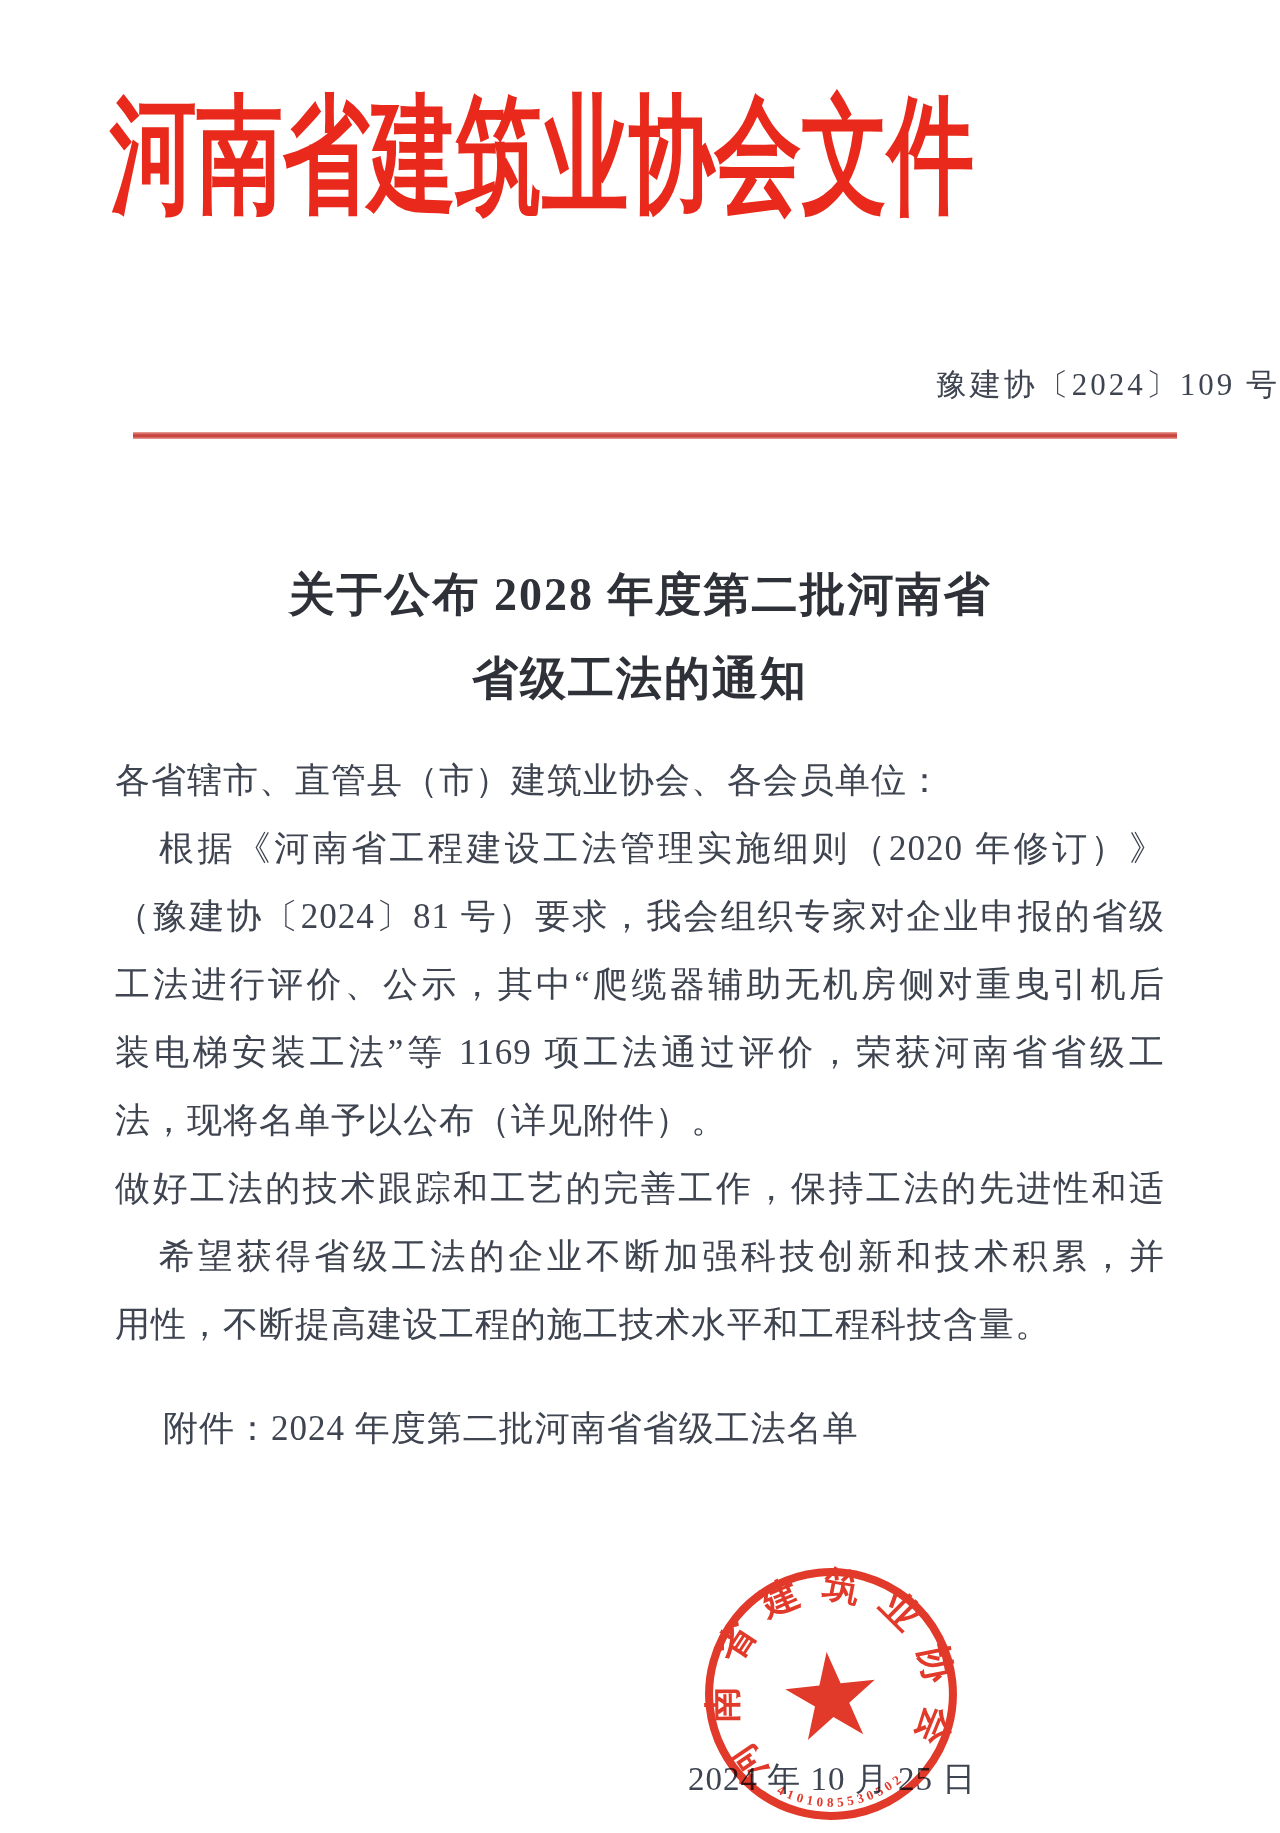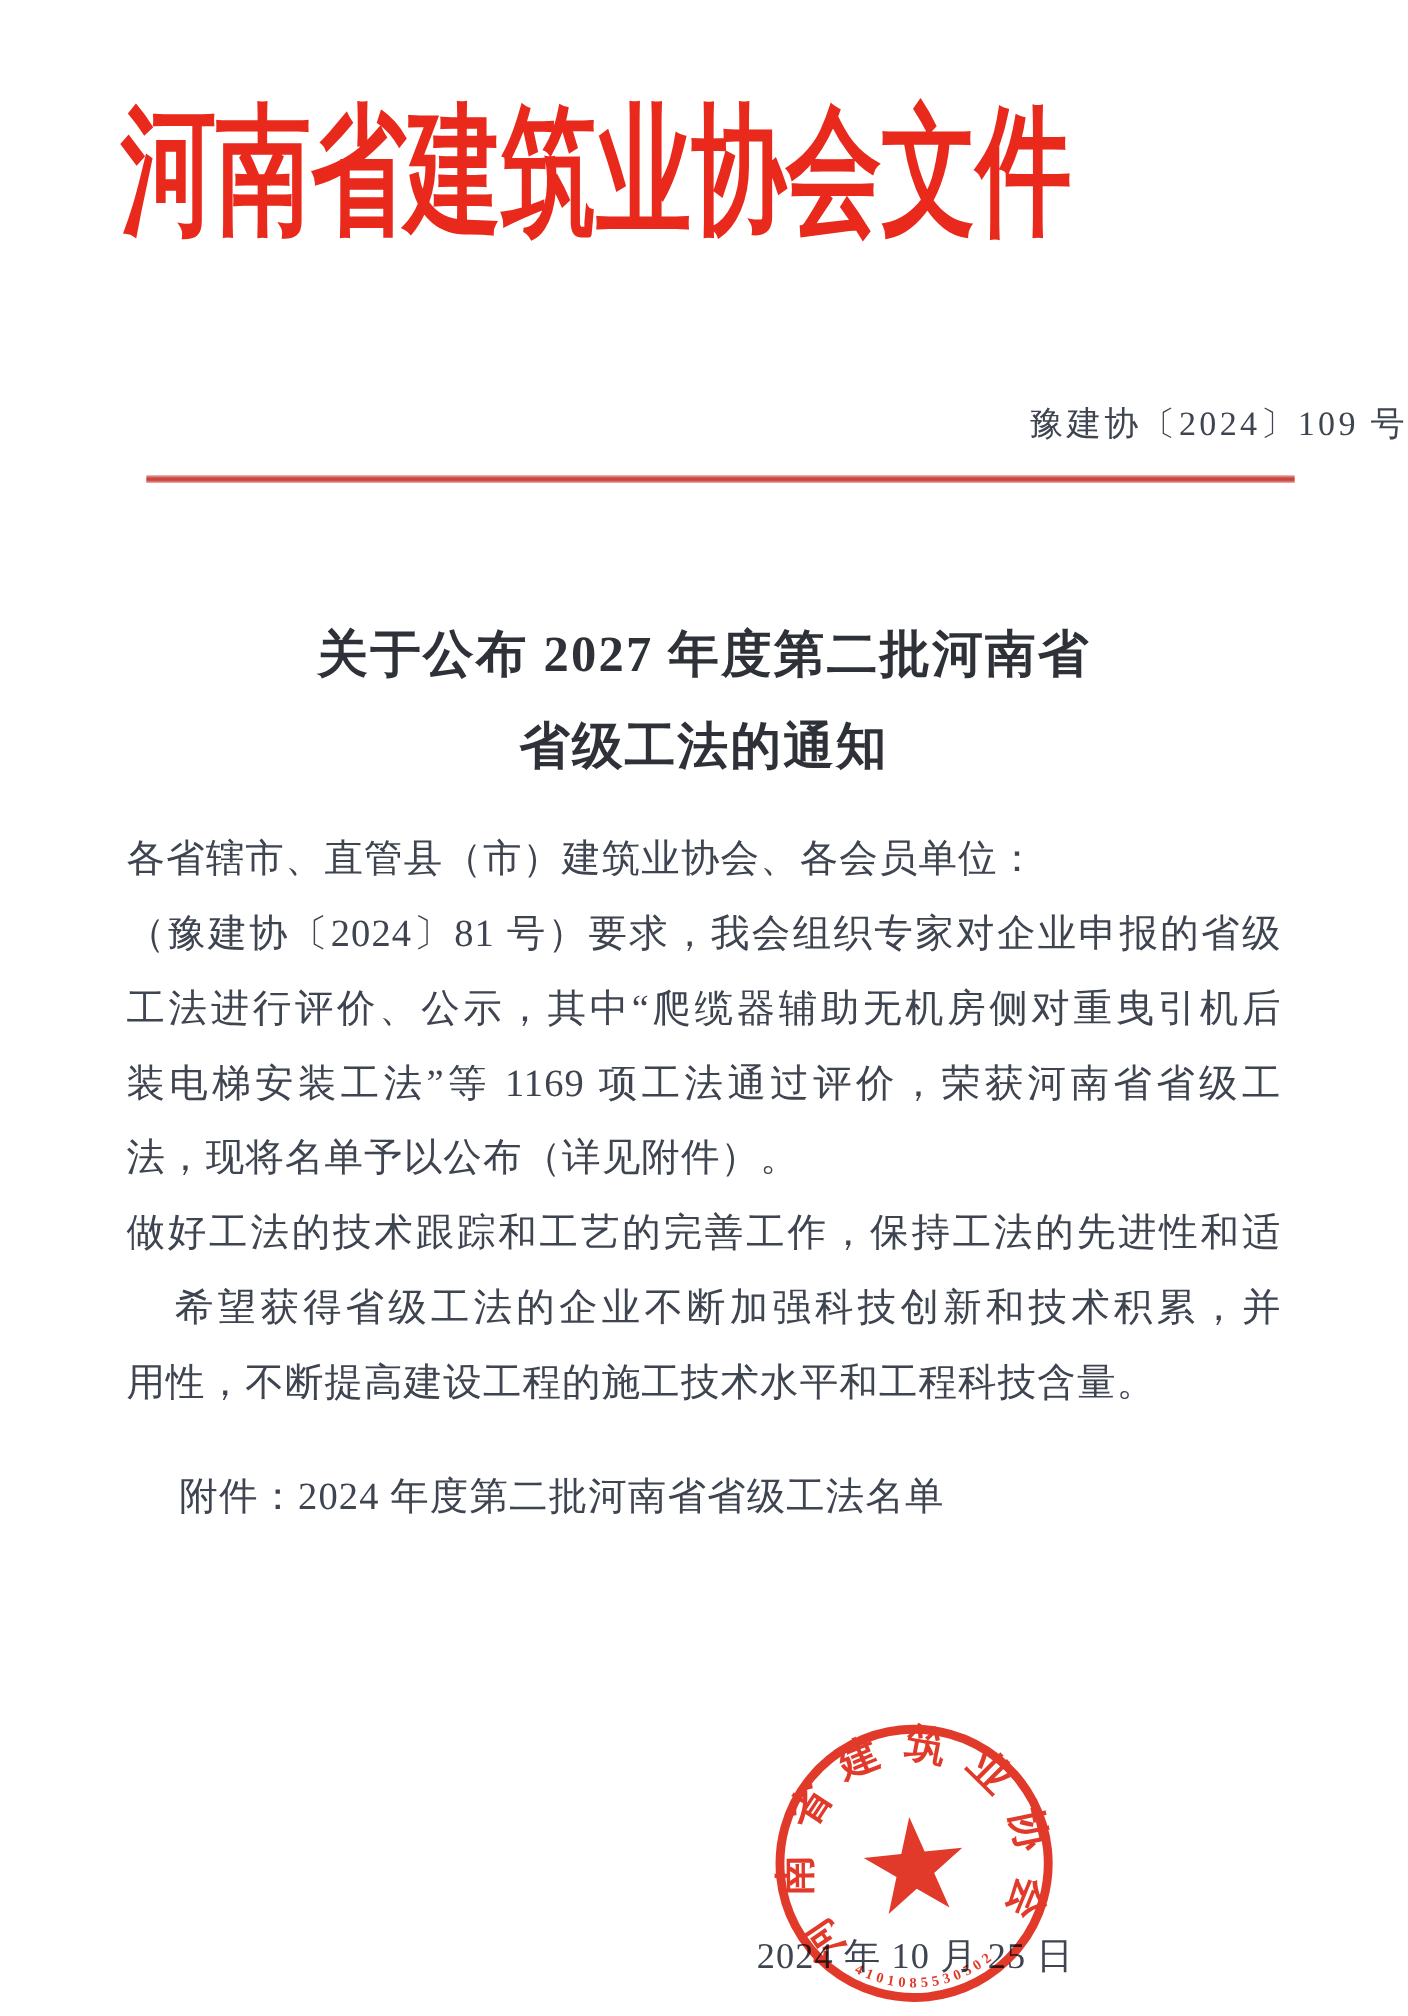--- a/index.html
+++ b/index.html
@@ -139,26 +139,27 @@
 
   <div class="letterhead">
     <span class="letterhead-text">河南省建筑业协会文件</span>
   </div>
 
   <div class="doc-number">豫建协〔2024〕109 号</div>
 
   <div class="red-rule"></div>
 
   <div class="notice-title">
-    <div>关于公布 2027 年度第二批河南省</div>
+    <div>关于公布 2028 年度第二批河南省</div>
     <div>省级工法的通知</div>
   </div>
 
   <div class="body-block">
     <div class="bline">各省辖市、直管县（市）建筑业协会、各会员单位：</div>
+    <div class="bline j i1">根据《河南省工程建设工法管理实施细则（2020 年修订）》</div>
     <div class="bline j">（豫建协〔2024〕81 号）要求，我会组织专家对企业申报的省级</div>
     <div class="bline j">工法进行评价、公示，其中“爬缆器辅助无机房侧对重曳引机后</div>
     <div class="bline j">装电梯安装工法”等 1169 项工法通过评价，荣获河南省省级工</div>
     <div class="bline">法，现将名单予以公布（详见附件）。</div>
     <div class="bline j">做好工法的技术跟踪和工艺的完善工作，保持工法的先进性和适</div>
     <div class="bline j i1">希望获得省级工法的企业不断加强科技创新和技术积累，并</div>
     <div class="bline">用性，不断提高建设工程的施工技术水平和工程科技含量。</div>
     <div class="attachment-line">附件：2024 年度第二批河南省省级工法名单</div>
   </div>
 

